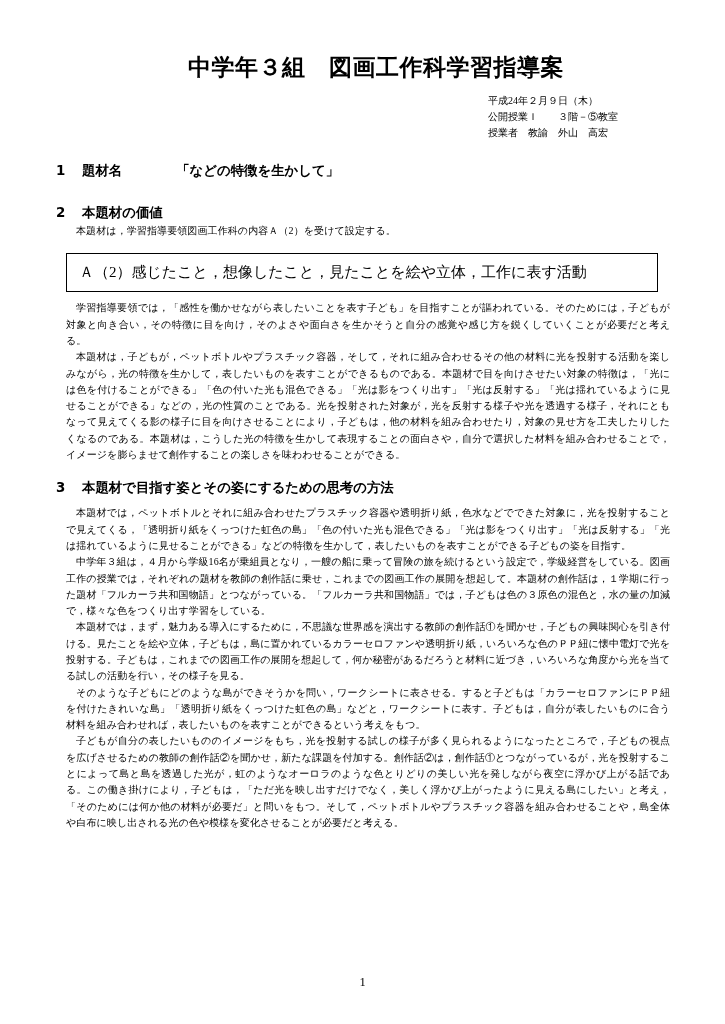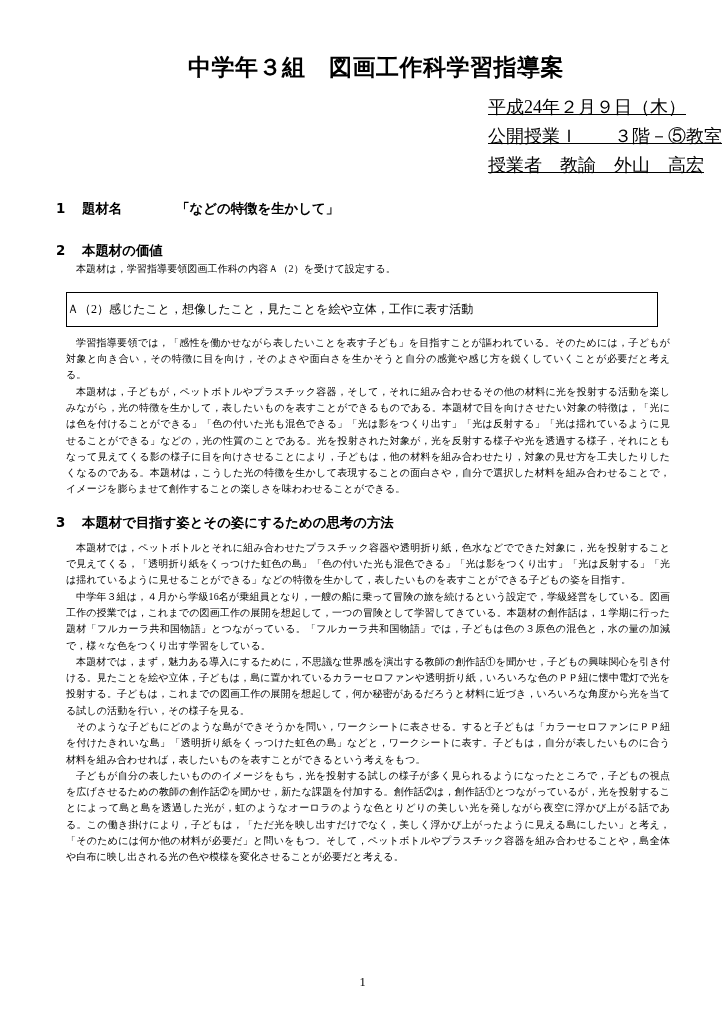--- a/index.html
+++ b/index.html
@@ -35,23 +35,22 @@
     letter-spacing: 0.5px;
     margin: 0 0 4px 0;
     padding-left: 26px;
   }
 
   
   .meta-block {
     margin: 10px 0 10px 0;
     padding-right: 24px;
     text-align: left;
-    font-size: 18px;
+    font-size: 10px;
     line-height: 1.62;
-    text-decoration: underline;
   }
   .meta-line {
     text-align: left;
     margin-left: 432px;
     white-space: nowrap;
   }
 
   
   .section {
     margin-top: 14px;
@@ -73,22 +72,22 @@
   .sec-value {
     margin-left: 54px;
   }
 
   
   .framed-box {
     margin: 14px 0 2px 10px;
     border: 1.6px solid #000000;
     width: 592px;
     box-sizing: border-box;
-    padding: 7px 10px 8px 0;
-    font-size: 12px;
+    padding: 7px 10px 8px 12px;
+    font-size: 15px;
     line-height: 1.5;
   }
 
   
   .body-block {
     margin-top: 8px;
     padding-left: 10px;
   }
   p.para {
     margin: 0;
@@ -155,21 +154,21 @@
       </div>
     </div>
 
     <div class="section" style="margin-top:16px;">
       <div class="section-head">
         <span class="sec-num">3</span>
         <span class="sec-title">本題材で目指す姿とその姿にするための思考の方法</span>
       </div>
       <div class="body-block">
         <p class="para">本題材では，ペットボトルとそれに組み合わせたプラスチック容器や透明折り紙，色水などでできた対象に，光を投射することで見えてくる，「透明折り紙をくっつけた虹色の島」「色の付いた光も混色できる」「光は影をつくり出す」「光は反射する」「光は揺れているように見せることができる」などの特徴を生かして，表したいものを表すことができる子どもの姿を目指す。</p>
-        <p class="para">中学年３組は，４月から学級16名が乗組員となり，一艘の船に乗って冒険の旅を続けるという設定で，学級経営をしている。図画工作の授業では，これまでの図画工作の展開を想起して，一つの冒険として学習してきている。本題材の創作話は，１学期に行った題材「フルカーラ共和国物語」とつながっている。「フルカーラ共和国物語」では，子どもは色の３原色の混色と，水の量の加減で，様々な色をつくり出す学習をしている。</p>
+        <p class="para">中学年３組は，４月から学級16名が乗組員となり，一艘の船に乗って冒険の旅を続けるという設定で，学級経営をしている。図画工作の授業では，それぞれの題材を教師の創作話に乗せ，これまでの図画工作の展開を想起して。本題材の創作話は，１学期に行った題材「フルカーラ共和国物語」とつながっている。「フルカーラ共和国物語」では，子どもは色の３原色の混色と，水の量の加減で，様々な色をつくり出す学習をしている。</p>
         <p class="para">本題材では，まず，魅力ある導入にするために，不思議な世界感を演出する教師の創作話①を聞かせ，子どもの興味関心を引き付ける。見たことを絵や立体，子どもは，島に置かれているカラーセロファンや透明折り紙，いろいろな色のＰＰ紐に懐中電灯で光を投射する。子どもは，これまでの図画工作の展開を想起して，何か秘密があるだろうと材料に近づき，いろいろな角度から光を当てる試しの活動を行い，その様子を見る。</p>
         <p class="para">そのような子どもにどのような島ができそうかを問い，ワークシートに表させる。すると子どもは「カラーセロファンにＰＰ紐を付けたきれいな島」「透明折り紙をくっつけた虹色の島」などと，ワークシートに表す。子どもは，自分が表したいものに合う材料を組み合わせれば，表したいものを表すことができるという考えをもつ。</p>
         <p class="para">子どもが自分の表したいもののイメージをもち，光を投射する試しの様子が多く見られるようになったところで，子どもの視点を広げさせるための教師の創作話②を聞かせ，新たな課題を付加する。創作話②は，創作話①とつながっているが，光を投射することによって島と島を透過した光が，虹のようなオーロラのような色とりどりの美しい光を発しながら夜空に浮かび上がる話である。この働き掛けにより，子どもは，「ただ光を映し出すだけでなく，美しく浮かび上がったように見える島にしたい」と考え，「そのためには何か他の材料が必要だ」と問いをもつ。そして，ペットボトルやプラスチック容器を組み合わせることや，島全体や白布に映し出される光の色や模様を変化させることが必要だと考える。</p>
       </div>
     </div>
 
   </div>
 
   <div class="page-number">1</div>
 </div>

